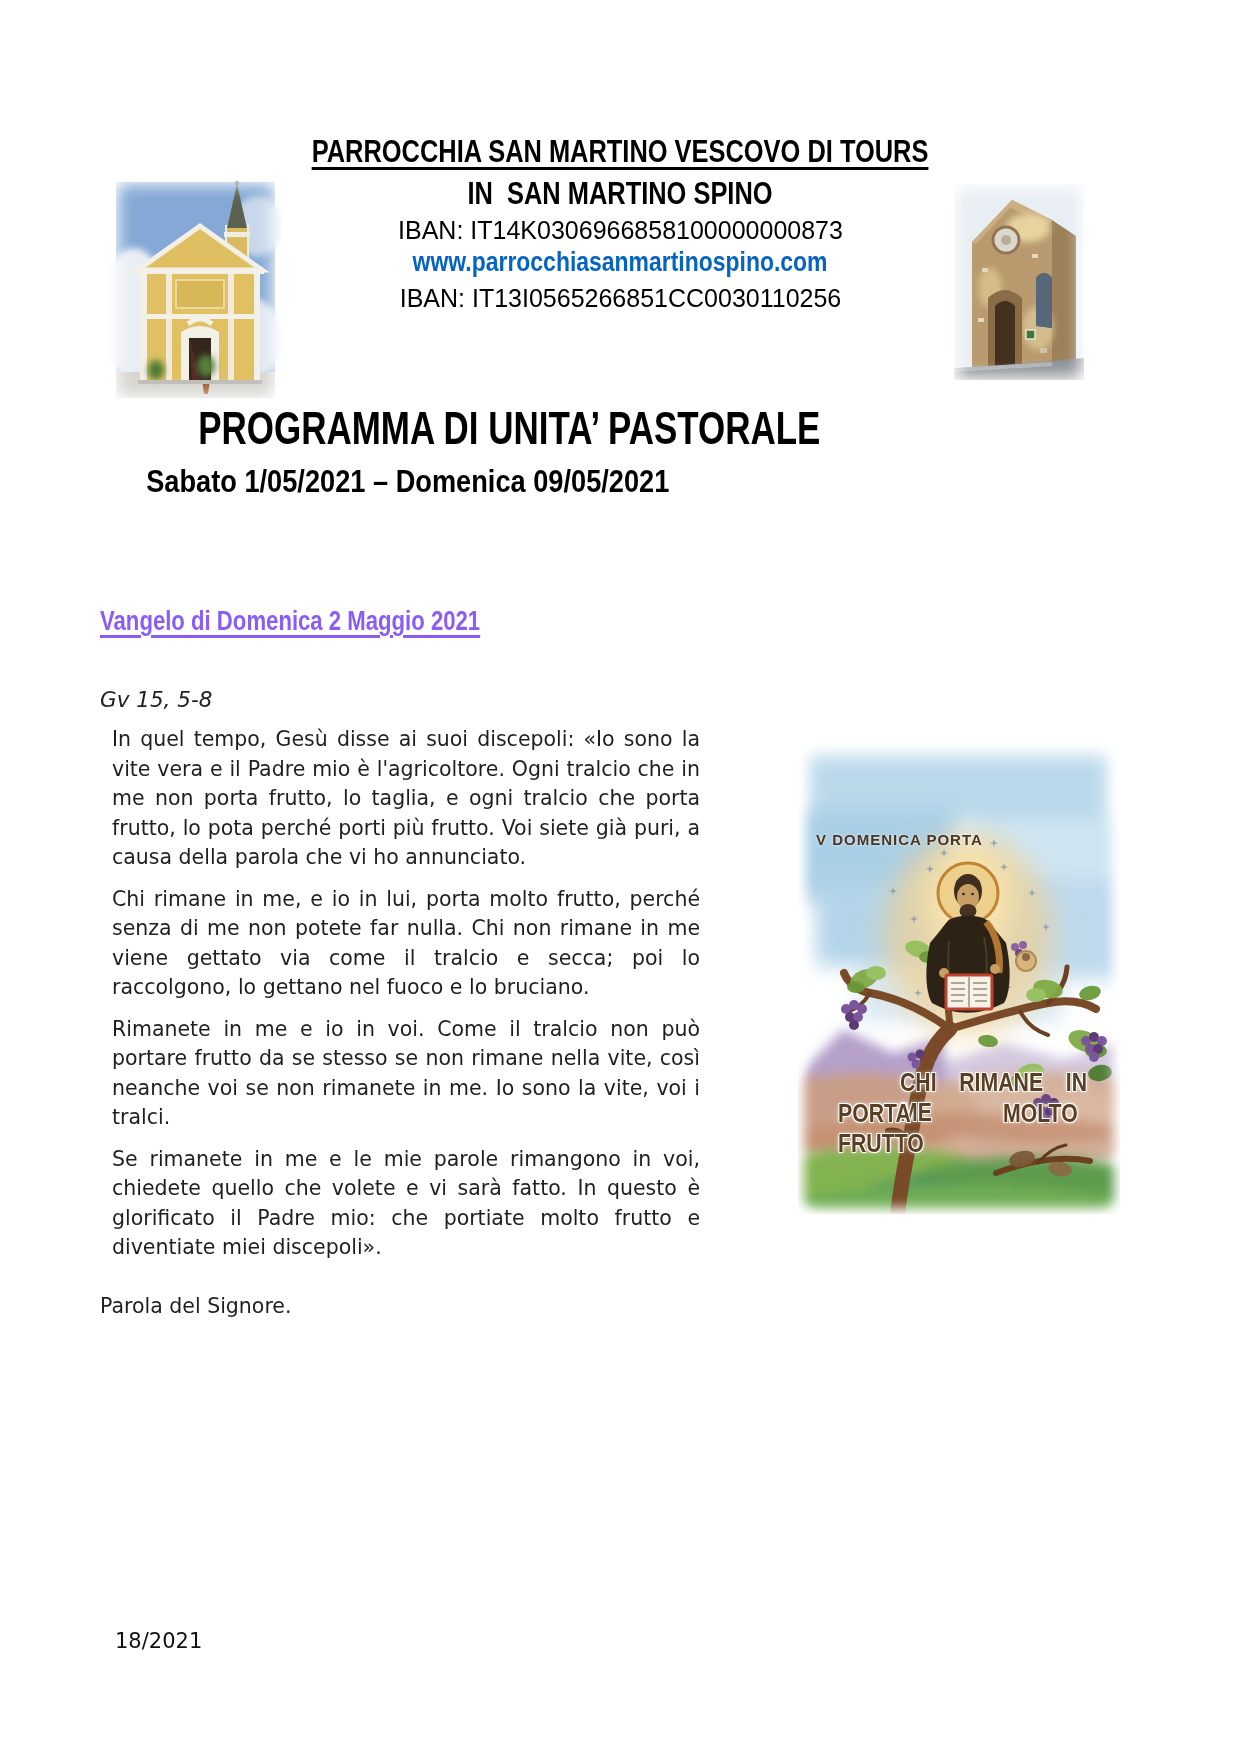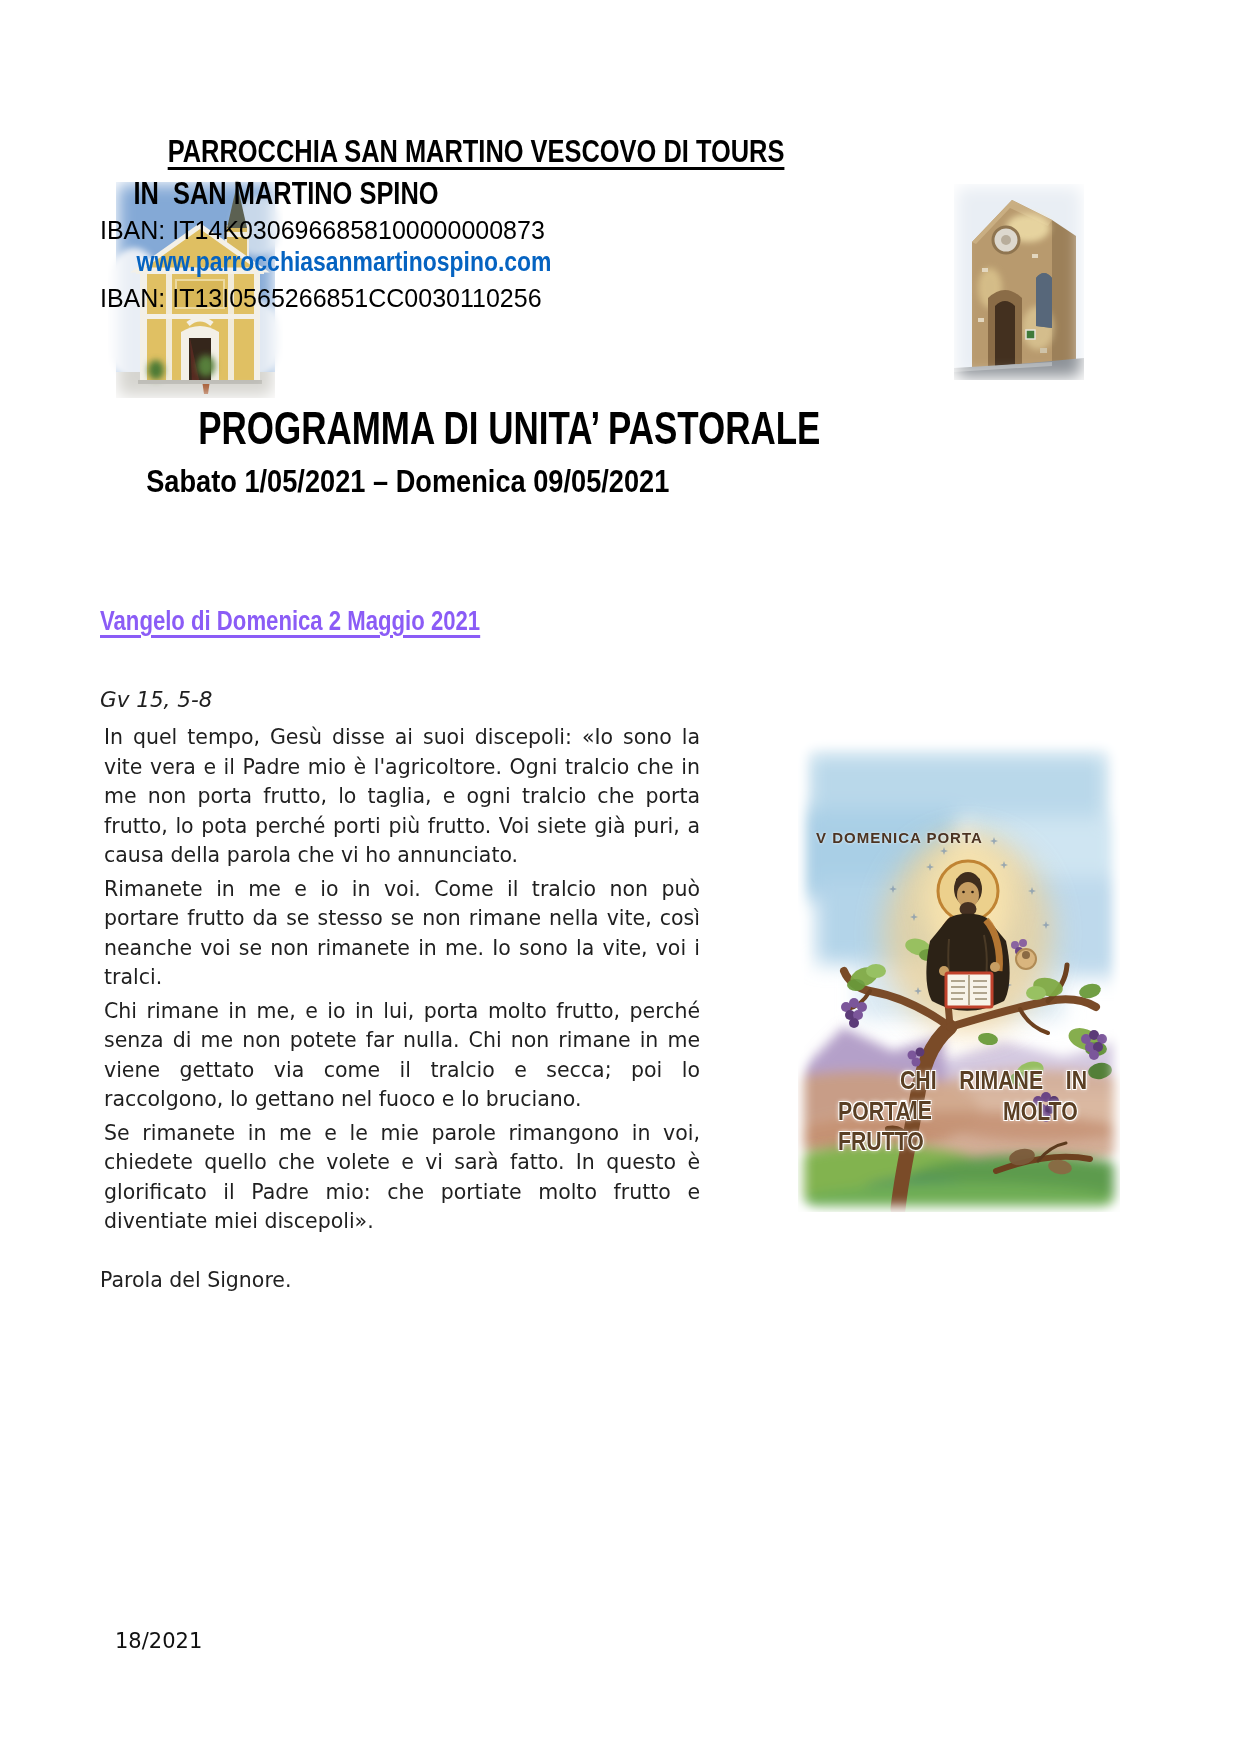--- a/index.html
+++ b/index.html
@@ -1,21 +1,21 @@
 <!DOCTYPE html>
 <html><head>
 <meta charset="utf-8">
 <style>
   html,body{margin:0;padding:0;background:#fff;}
   .page{position:relative;width:1241px;height:1755px;background:#ffffff;overflow:hidden;
         font-family:"DejaVu Sans",sans-serif;color:#000;}
   .sqz{display:inline-block;white-space:pre-wrap;transform:scaleX(.82);transform-origin:50% 50%;}
 
   
-  .header{position:absolute;left:100px;top:134px;width:1041px;text-align:left;
+  .header{position:absolute;left:100px;top:134px;width:1041px;text-align:center;
           font-family:"Liberation Sans",sans-serif;}
   .h-line1{font-size:31px;font-weight:bold;line-height:36px;}
   .h-line1 .sqz{text-decoration:underline;text-decoration-thickness:3px;text-underline-offset:5px;}
   .h-line2{font-size:31px;font-weight:bold;line-height:36px;margin-top:6px;}
   .h-iban{font-size:25px;line-height:29px;margin-top:4px;}
   .h-link{font-size:27px;font-weight:bold;line-height:31px;margin-top:2px;}
   .h-link a{color:#0563c1;text-decoration:underline;text-decoration-thickness:2.5px;text-underline-offset:4px;cursor:pointer;}
   .h-link .sqz{transform:scaleX(.85);}
   .h-line3{font-size:31px;font-weight:bold;line-height:36px;margin-top:22px;}
   .h-line3 .sqz{transform:scaleX(.78);text-decoration:underline;text-decoration-thickness:3px;text-underline-offset:5px;}
@@ -35,21 +35,21 @@
 
   
   .gospel{position:absolute;left:100px;top:606px;width:1020px;}
   .gospel-heading{font-family:"Liberation Sans",sans-serif;font-weight:bold;font-size:27px;line-height:31px;color:#8b5cf6;}
   .gospel-heading .sqz{transform:scaleX(.82);transform-origin:0 50%;text-decoration:underline;
                        text-decoration-thickness:2.5px;text-underline-offset:5px;}
   .gospel-ref{margin:50px 0 0 0;font-style:italic;font-size:21.5px;line-height:26px;color:#1f1f1f;}
   .gospel-source{margin:3px 0 0 0;font-size:21.5px;line-height:26px;color:#1f1f1f;}
   .gospel-body{margin-top:10px;font-size:20.5px;line-height:29.5px;color:#1f1f1f;
                text-align:justify;text-align-last:left;}
-  .gospel-body p{margin:4px;}
+  .gospel-body p{margin:12px;}
   .gospel-art{float:right;width:322px;height:473px;margin:16px 0 10px 98px;position:relative;}
   .gospel-art svg{display:block;}
   .art-caption-top{position:absolute;left:18px;top:84px;font-family:"Liberation Sans",sans-serif;
       font-weight:bold;font-size:15px;letter-spacing:1px;color:#4c3322;white-space:nowrap;
       text-shadow:0 0 3px rgba(255,255,255,.8);}
   .art-b1,.art-b2{position:absolute;font-family:"Liberation Sans",sans-serif;font-weight:bold;
       font-size:25px;color:#5a3f24;white-space:nowrap;
       text-shadow:-1px -1px 0 #fff,1px -1px 0 #fff,-1px 1px 0 #fff,1px 1px 0 #fff,0 0 6px #fff;}
   .art-b1{left:102px;top:327px;}
   .art-b2{left:40px;top:358px;}
@@ -350,22 +350,22 @@
           </g>
 
           <rect x="-6" y="-6" width="334" height="485" rx="22" fill="none" stroke="#ffffff" stroke-width="24" filter="url(#gaB6)"></rect>
         </svg>
         <div class="art-caption-top">V DOMENICA PORTA</div>
         <div class="art-b1"><span class="sqz">CHI RIMANE IN ME</span></div>
         <div class="art-b2"><span class="sqz">PORTA MOLTO FRUTTO</span></div>
       </figure>
 
       <p>In quel tempo, Gesù disse ai suoi discepoli: «Io sono la vite vera e il Padre mio è l'agricoltore. Ogni tralcio che in me non porta frutto, lo taglia, e ogni tralcio che porta frutto, lo pota perché porti più frutto. Voi siete già puri, a causa della parola che vi ho annunciato.</p>
+      <p>Chi rimane in me, e io in lui, porta molto frutto, perché senza di me non potete far nulla. Chi non rimane in me viene gettato via come il tralcio e secca; poi lo raccolgono, lo gettano nel fuoco e lo bruciano.</p>
       <p>Rimanete in me e io in voi. Come il tralcio non può portare frutto da se stesso se non rimane nella vite, così neanche voi se non rimanete in me. Io sono la vite, voi i tralci.</p>
-      <p>Chi rimane in me, e io in lui, porta molto frutto, perché senza di me non potete far nulla. Chi non rimane in me viene gettato via come il tralcio e secca; poi lo raccolgono, lo gettano nel fuoco e lo bruciano.</p>
       <p>Se rimanete in me e le mie parole rimangono in voi, chiedete quello che volete e vi sarà fatto. In questo è glorificato il Padre mio: che portiate molto frutto e diventiate miei discepoli».</p>
     </div>
 
     <p class="gospel-closing">Parola del Signore.</p>
   </div>
 
   <div class="footer">18/2021</div>
 </div>
 
 </body></html>

